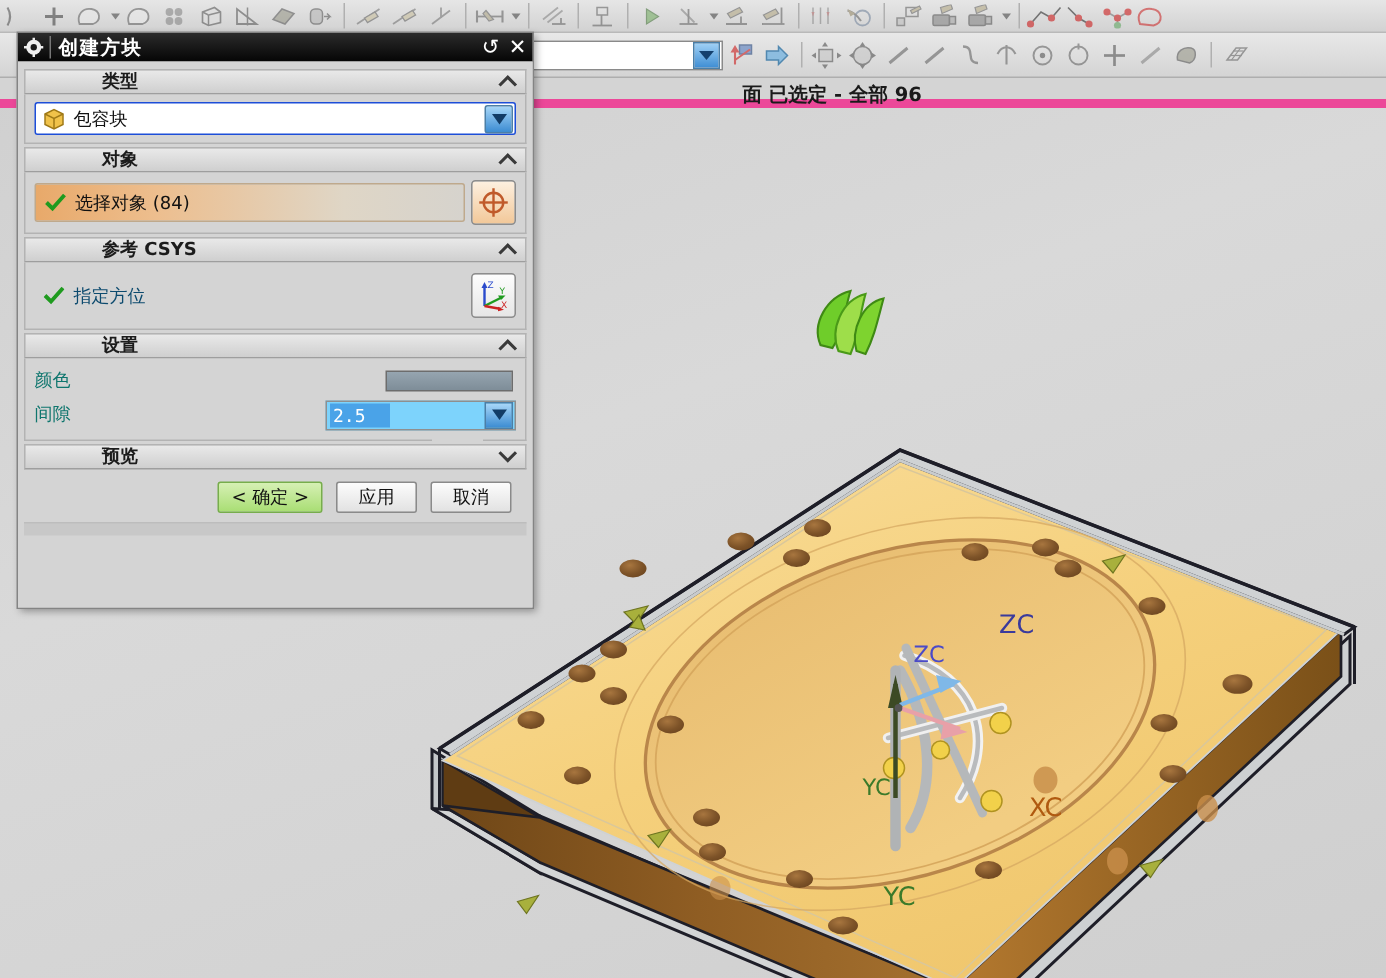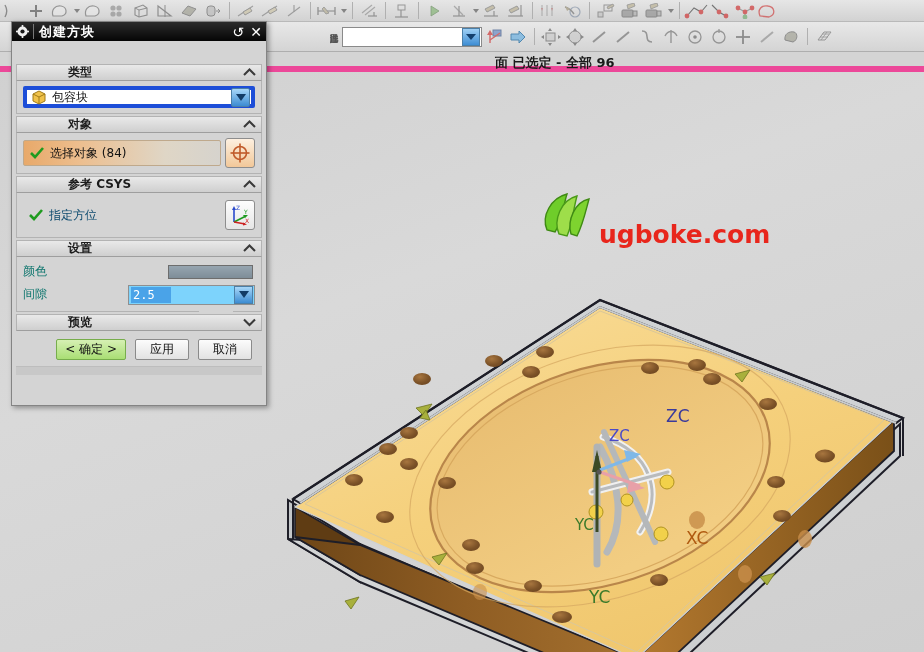--- a/index.html
+++ b/index.html
@@ -101,25 +101,25 @@
   }
   #cue-text {
     position:absolute; left: 495px; top: 2px;
     font-size: 13px; font-weight: bold; color:#1a1a1a;
     white-space: nowrap;
   }
 
   
   #dialog {
     position: absolute; left: 11px; top: 21px;
-    width: 256px; height: 385px;
+    width: 345px; height: 385px;
     background: #d4d4d4;
     border: 1px solid #848484;
     box-shadow: 2px 2px 5px rgba(0,0,0,.35);
-    display: flex; flex-direction: column; gap: 18px;
+    display: flex; flex-direction: column;
   }
   #dlg-title {
     height: 19px;
     background: linear-gradient(#2b2b2b, #050505);
     display: flex; align-items: center;
     padding: 0 1px;
     flex: 0 0 auto;
   }
   #dlg-title .gear { width:18px; height:17px; display:flex;align-items:center;justify-content:center; }
   #dlg-title .vline { width:1px;height:15px;background:#777;margin:0 5px 0 2px; }
@@ -154,21 +154,21 @@
   .grp-panel {
     background: #d4d4d4;
     border: 1px solid #b3b3b3;
     border-top: none;
     padding: 5px 6px;
   }
 
   
   .type-combo {
     height: 22px; background:#fff;
-    border:4px solid #1d4ed8;
+    border:1px solid #1d4ed8;
     border-radius: 2px;
     display:flex; align-items:center;
     padding: 0 1px 0 4px;
   }
   .type-combo .tc-icon { width:16px;height:16px; margin-right:5px; flex:0 0 auto;}
   .type-combo .tc-val { flex:1; font-size:12px; color:#111; }
   .type-combo .tc-btn {
     width:19px; height:19px;
     background: linear-gradient(#a8d7f8, #3c8cd2);
     border:1px solid #4c7fa6; border-radius:2px;
@@ -444,21 +444,20 @@
       <text x="686" y="492" font-family="DejaVu Sans, Liberation Sans, sans-serif" font-size="17" fill="#b05a10">XC</text>
       <text x="589" y="551" font-family="DejaVu Sans, Liberation Sans, sans-serif" font-size="17" fill="#3b7a2a">YC</text>
     </svg>
 
     <div id="watermark">
       <svg width="56" height="52" viewBox="0 0 56 52">
         <path d="M10,40 C4,26 14,8 30,4 C26,16 26,30 18,42 Z" fill="#6fcd2a" stroke="#3f8a14" stroke-width="1.4"></path>
         <path d="M22,44 C16,30 24,10 40,6 C36,20 36,32 30,46 Z" fill="#9ede4a" stroke="#4a9a18" stroke-width="1.4"></path>
         <path d="M34,44 C30,30 38,12 52,9 C48,24 46,34 40,46 Z" fill="#7ed32f" stroke="#3f8a14" stroke-width="1.4"></path>
       </svg>
-      <div id="wm-url" style="color: rgb(232, 38, 28);">ugboke.com</div>
     </div>
   </div>
 
   <div id="cueline">
     <div id="cue-text">面 已选定 - 全部 96</div>
   </div>
 
   <div id="toolbar1">
     <div class="tb-icon">
         <svg width="18" height="16">

